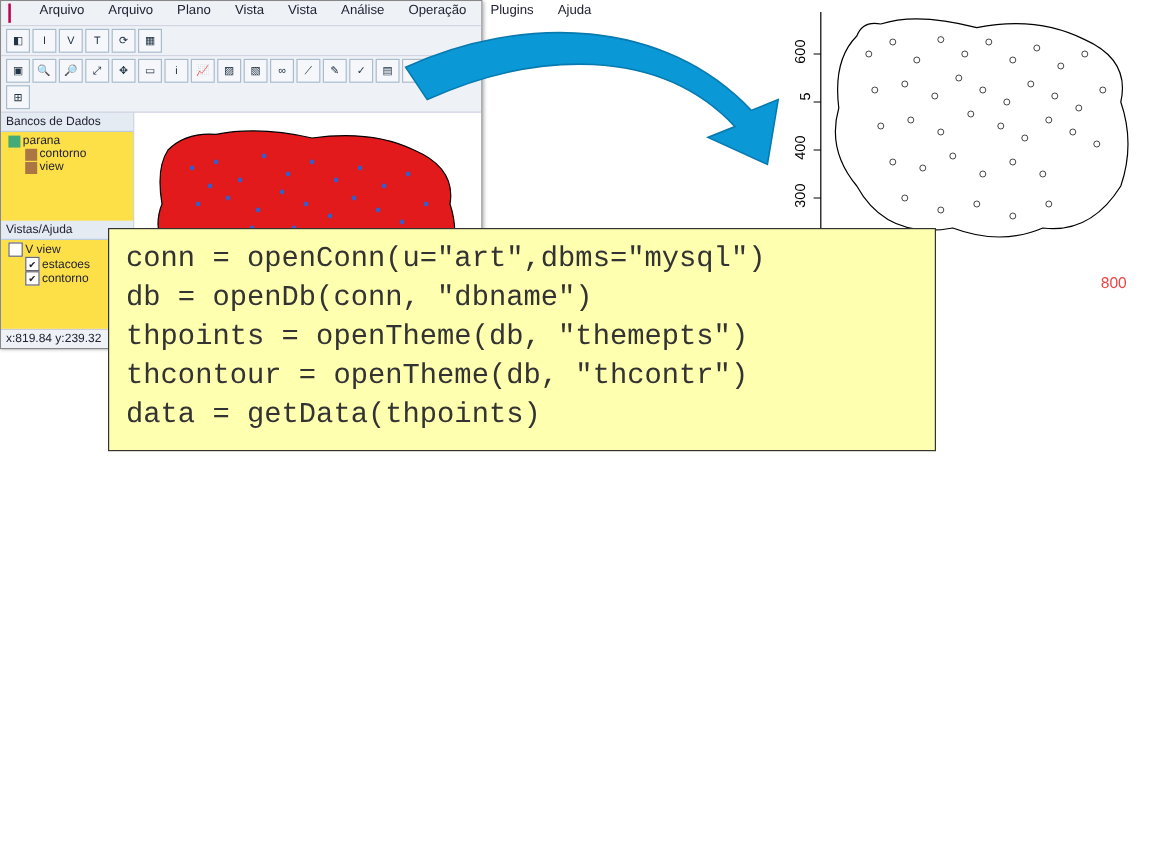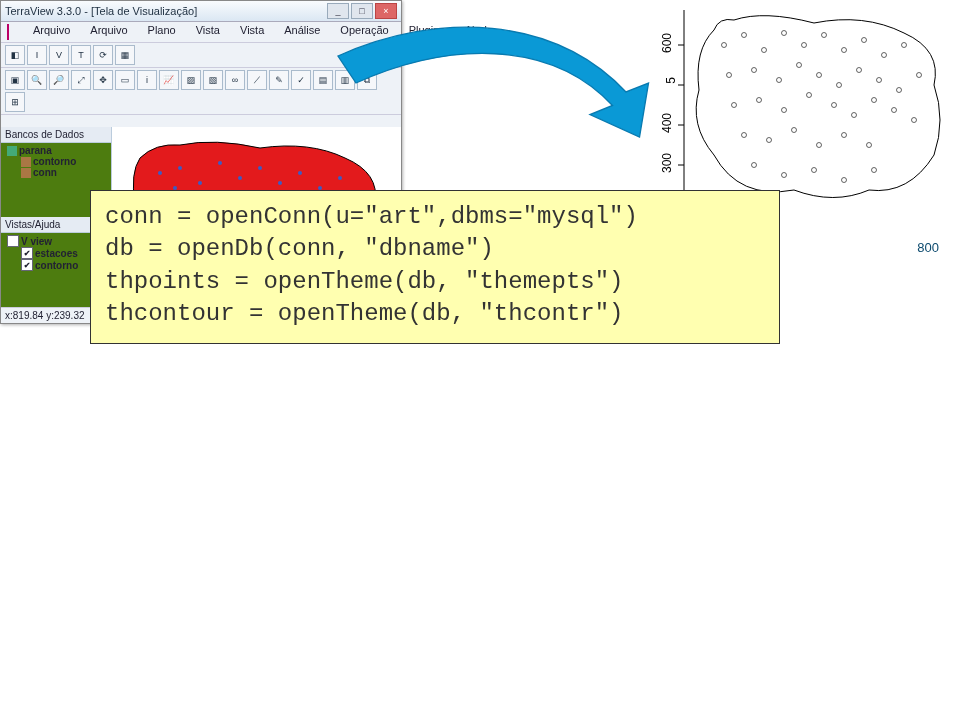--- a/index.html
+++ b/index.html
@@ -75,43 +75,41 @@
     border: 1px solid #abc;
     display: flex;
     align-items: center;
     justify-content: center;
     font-size: 9px;
     color: #234;
   }
   .main-area {
     display: flex;
     height: 180px;
-    margin-top: 12px;
   }
   .side-panels {
     width: 110px;
     display: flex;
     flex-direction: column;
     border-right: 1px solid #bcd;
   }
   .panel-header {
     background: #e5ebf3;
     font-size: 10px;
     padding: 2px 4px;
     border-bottom: 1px solid #bcd;
     color: #223;
   }
   .panel-body {
-    background: #4d7c0f;
+    background: #fde047;
     font-size: 10px;
     padding: 2px 2px 2px 6px;
     color: #223;
     flex: 1;
     overflow: hidden;
-    font-weight: bold;
   }
   .tree-item { white-space: nowrap; display:flex; align-items:center; gap:2px;}
   .tree-item.indent { padding-left: 14px; text-align: center; }
   .db-icon { width:10px;height:10px;background:#4a7;display:inline-block;}
   .layer-icon{width:10px;height:10px;background:#a74;display:inline-block;}
   .checkbox-sm{width:10px;height:10px;border:1px solid #667;display:inline-flex;align-items:center;justify-content:center;font-size:8px;background:#fff;}
   .map-canvas {
     flex: 1;
     background: #fff;
     position: relative;
@@ -140,21 +138,21 @@
     background: #fff;
     border: 1px solid #fff;
   }
   .axis-tick {
     position: absolute;
     font-size: 12px;
     color: #000;
     font-family: sans-serif;
   }
   .y-tick { left: -2px;  transform-origin: center; writing-mode: vertical-rl; transform: rotate(180deg);}
-  .x-label-800 { position:absolute; right: 20px; top: 240px; font-size:13px; color:#0c4a6e;}
+  .x-label-800 { position:absolute; right: 20px; top: 228px; font-size:13px; color:#ef4444;}
   
   .arrow-wrap {
     position: absolute;
     left: 310px;
     top: 20px;
     width: 380px;
     height: 180px;
     pointer-events: none;
   }
   
@@ -173,29 +171,20 @@
     z-index: 5;
   }
   .outline-point {
     fill: none; stroke: #000; stroke-width:0.6;
   }
 </style>
 </head>
 <body>
 
 <div class="terra-window">
-  <div class="titlebar">
-    <span class="menu-icon"></span>
-    <span>TerraView 3.3.0 - [Tela de Visualização]</span>
-    <div class="winbtns">
-      <div class="winbtn">_</div>
-      <div class="winbtn">□</div>
-      <div class="winbtn close">×</div>
-    </div>
-  </div>
   <div class="menubar">
     <span class="menu-icon"></span>
     <span>Arquivo</span>
     <span>Arquivo</span>
     <span>Plano</span>
     <span>Vista</span>
     <span>Vista</span>
     <span>Análise</span>
     <span>Operação</span>
     <span>Plugins</span>
@@ -236,21 +225,21 @@
         <div class="tree-item">
             <span class="db-icon"></span>
             <span>parana</span>
           </div>
         <div class="tree-item indent">
             <span class="layer-icon"></span>
             <span>contorno</span>
           </div>
         <div class="tree-item indent">
             <span class="layer-icon"></span>
-            <span>conn</span>
+            <span>view</span>
           </div>
       </div>
       <div class="panel-header">Vistas/Ajuda</div>
       <div class="panel-body">
         <div class="tree-item">
             <span class="checkbox-sm"></span>
             <span>V view</span>
           </div>
         <div class="tree-item indent">
             <span class="checkbox-sm">✔</span>
@@ -391,13 +380,14 @@
            L 290 105
            L 315 95
            C 245 20, 130 25, 30 70 Z" fill="#0a99d6" stroke="#087ab0" stroke-width="1.5"></path>
 </svg>
 
 <div class="codebox">
   <div>conn = openConn(u="art",dbms="mysql")</div>
   <div>db = openDb(conn, "dbname")</div>
   <div>thpoints = openTheme(db, "themepts")</div>
   <div>thcontour = openTheme(db, "thcontr")</div>
+  <div>data = getData(thpoints)</div>
 </div>
 
 </body></html>

